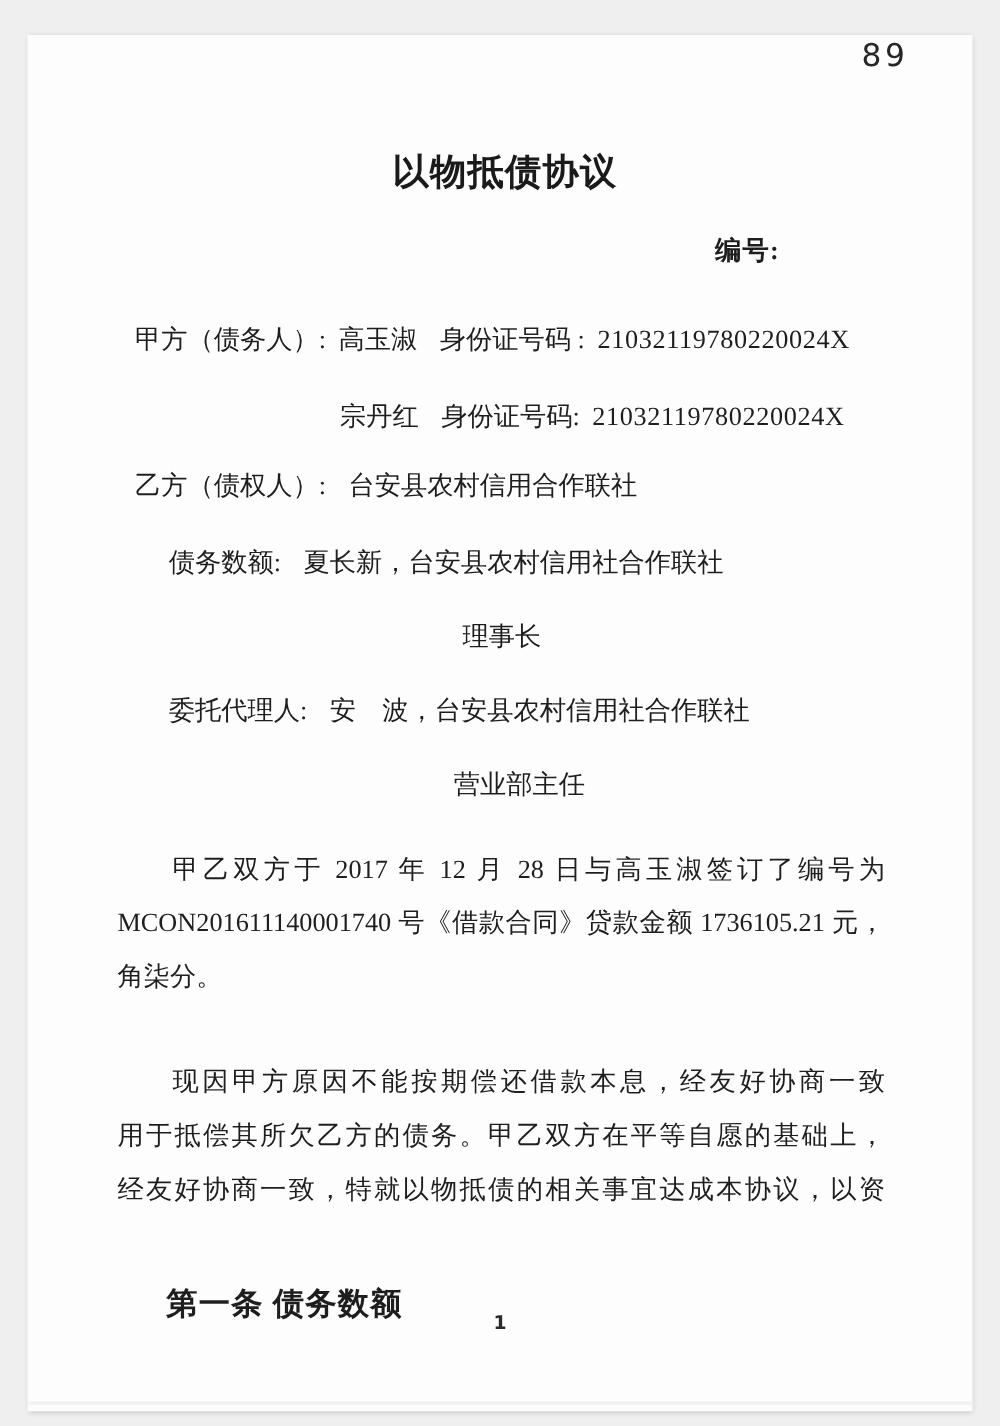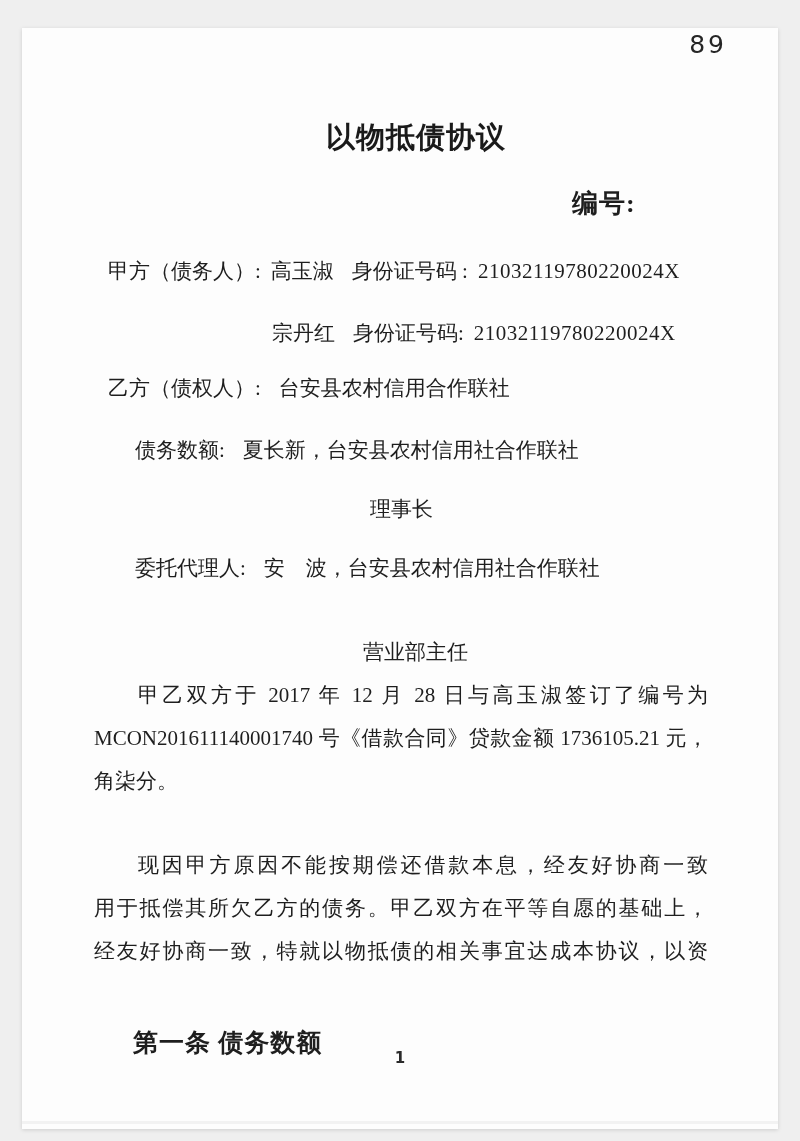--- a/index.html
+++ b/index.html
@@ -40,54 +40,54 @@
     right: 51px;
     font-family: "DejaVu Sans", sans-serif;
     font-size: 25px;
     font-weight: 500;
     letter-spacing: 3px;
     color: #262626;
   }
   .title {
     position: absolute;
     top: 90px;
-    left: 16px;
+    left: 4px;
     width: 100%;
     margin: 0;
     text-align: center;
     font-family: "DejaVu Sans", "Liberation Sans", sans-serif;
     font-size: 29px;
     font-weight: 700;
     letter-spacing: 1px;
     color: #1a1a1a;
   }
   .doc-no {
     position: absolute;
     top: 158px;
     left: 550px;
-    font-size: 26px;
+    font-size: 21px;
     font-weight: 700;
     letter-spacing: 1px;
   }
   .row {
     position: absolute;
     font-size: 21px;
     white-space: nowrap;
     line-height: 28px;
   }
   .row .gap-s { display: inline-block; width: 10px; }
   .row .gap-m { display: inline-block; width: 18px; }
   .idnum { letter-spacing: 0.5px; }
   .r-party-a1 { top: 229px; left: 86px; }
   .r-party-a2 { top: 291px; left: 250px; }
   .r-party-b  { top: 346px; left: 86px; }
   .r-legal    { top: 408px; left: 113px; }
   .r-legal-t  { top: 467px; left: 348px; }
   .r-agent    { top: 526px; left: 113px; }
-  .r-agent-t  { top: 610px; left: 341px; }
+  .r-agent-t  { top: 585px; left: 341px; }
   .para {
     position: absolute;
     left: 72px;
     width: 614px;
     font-size: 21px;
   }
   .para-1 { top: 646px; }
   .para-2 { top: 816px; }
   .pline {
     height: 43px;

